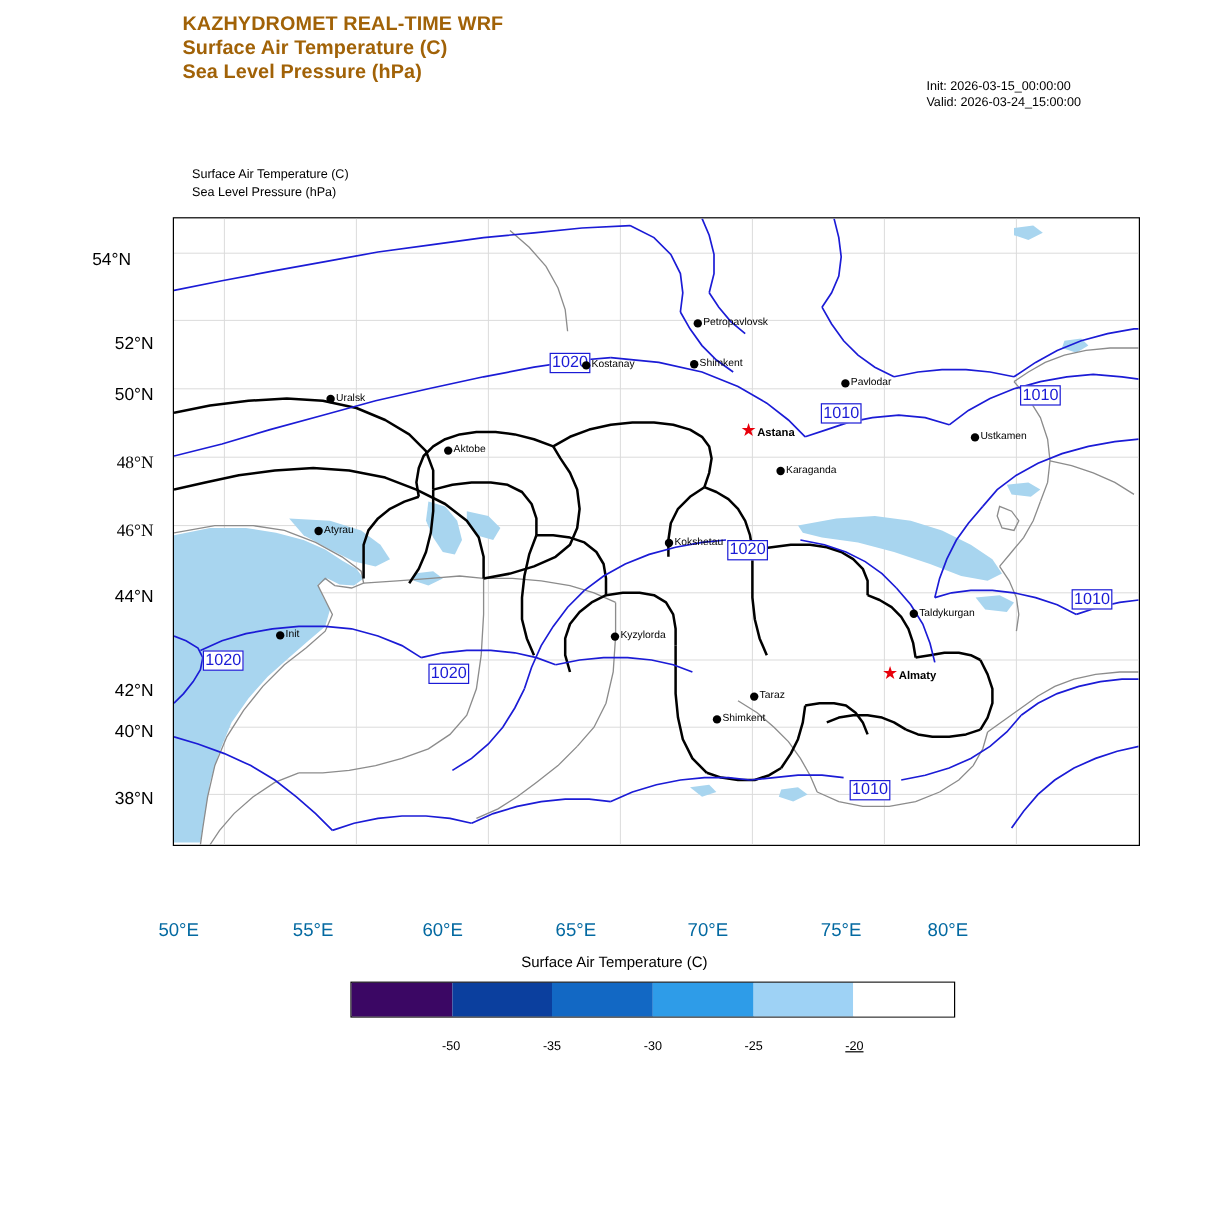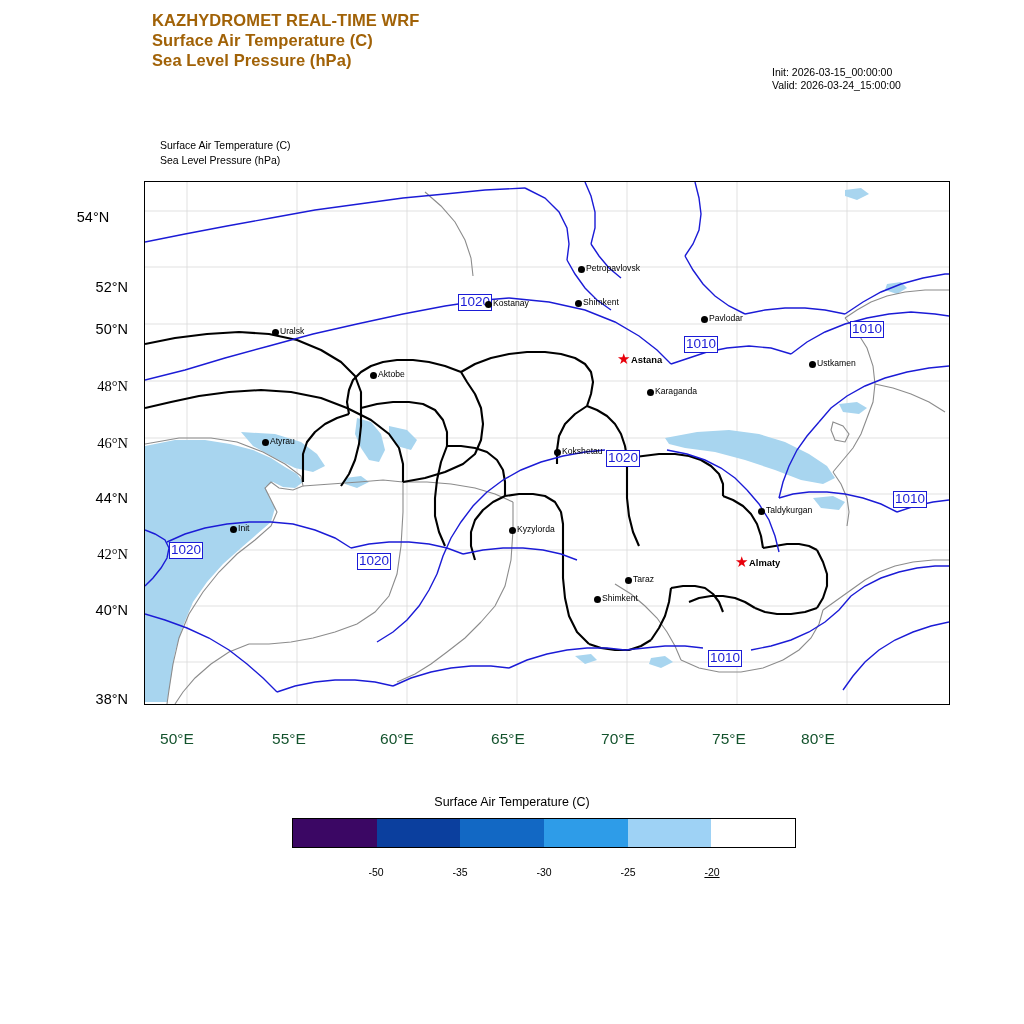--- a/index.html
+++ b/index.html
@@ -24,21 +24,21 @@
   
   #map-frame{
     left:144px;top:181px;width:806px;height:524px;
     border:1.3px solid #000;box-sizing:border-box;
     background:#ffffff;overflow:hidden;
   }
   #map-clip{position:absolute;inset:0;overflow:hidden;}
 
   
   .ylab{font-size:14.5px;color:#000;text-align:right;width:70px;}
-  .xlab{font-size:15.5px;color:#14532d;text-align:center;width:90px;}
+  .xlab{font-size:15.5px;color:#0369a1;text-align:left;width:90px;margin-top:37px;}
 
   
   .city{position:absolute;}
   .city .dot{
     position:absolute;width:7px;height:7px;border-radius:50%;
     background:#000;left:0;top:0;
   }
   .city .nm{
     position:absolute;left:8px;top:-3px;white-space:nowrap;
     font-size:8.6px;color:#000;
@@ -83,23 +83,23 @@
   <div>Surface Air Temperature   (C)</div>
   <div>Sea Level Pressure   (hPa)</div>
 </div>
 
 <div class="abs ylab" style="left:58px;top:209px;text-align:center;">54°N</div>
 <div class="abs ylab" style="left:58px;top:248px;margin-top:31px;">52°N</div>
 <div class="abs ylab" style="left:58px;top:321px;">50°N</div>
 <div class="abs ylab" style="left:58px;top:378px;font-family:Liberation Serif, serif;">48°N</div>
 <div class="abs ylab" style="left:58px;top:435px;font-family:Liberation Serif, serif;">46°N</div>
 <div class="abs ylab" style="left:58px;top:490px;">44°N</div>
-<div class="abs ylab" style="left:58px;top:546px;font-family:Liberation Serif, serif;">42°N</div>
+<div class="abs ylab" style="left:58px;top:568px;">42°N</div>
 <div class="abs ylab" style="left:58px;top:602px;">40°N</div>
-<div class="abs ylab" style="left:58px;top:658px;margin-top:33px;">38°N</div>
+<div class="abs ylab" style="left:58px;top:658px;">38°N</div>
 
 <div class="abs xlab" style="left:132px;top:730px;">50°E</div>
 <div class="abs xlab" style="left:244px;top:730px;">55°E</div>
 <div class="abs xlab" style="left:352px;top:730px;">60°E</div>
 <div class="abs xlab" style="left:463px;top:730px;">65°E</div>
 <div class="abs xlab" style="left:573px;top:730px;">70°E</div>
 <div class="abs xlab" style="left:684px;top:730px;">75°E</div>
 <div class="abs xlab" style="left:773px;top:730px;">80°E</div>
 
 <div class="abs" id="map-frame">

